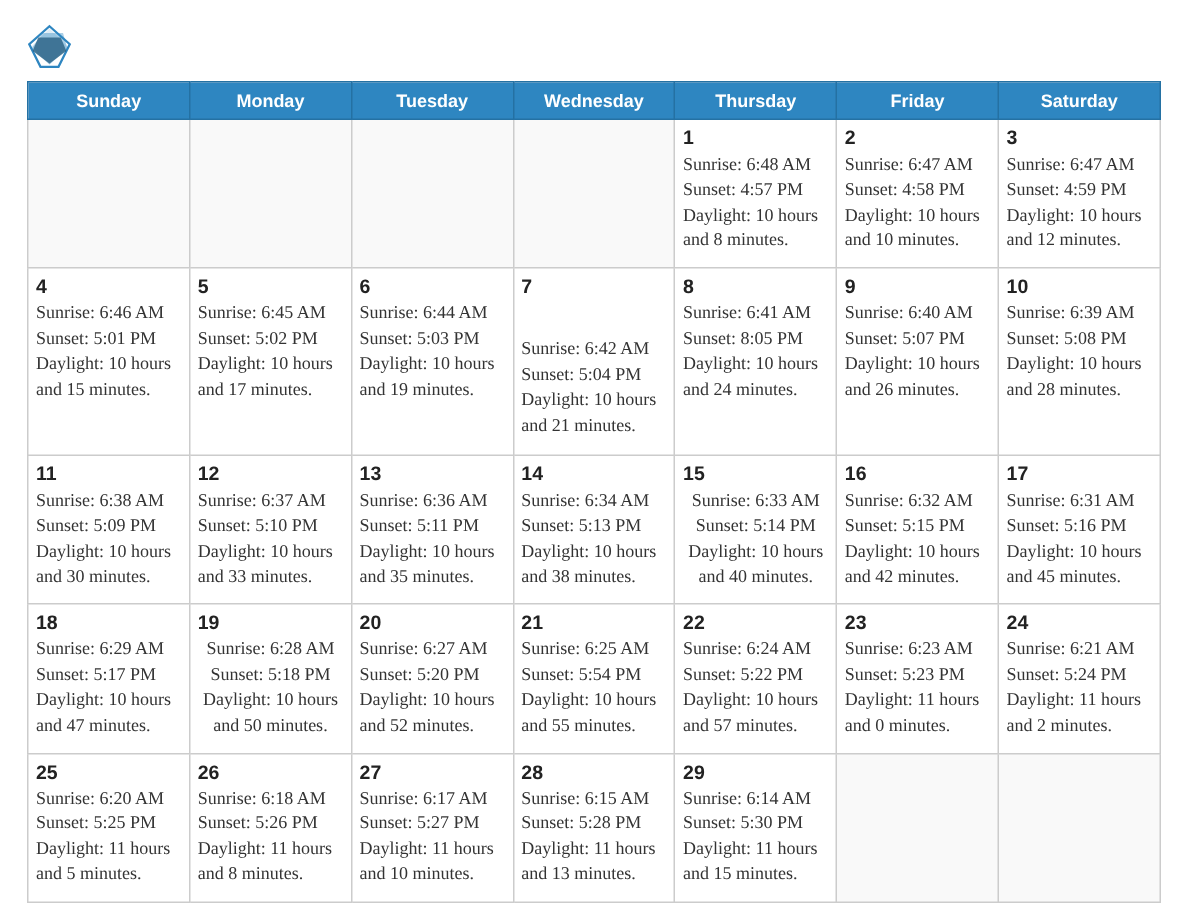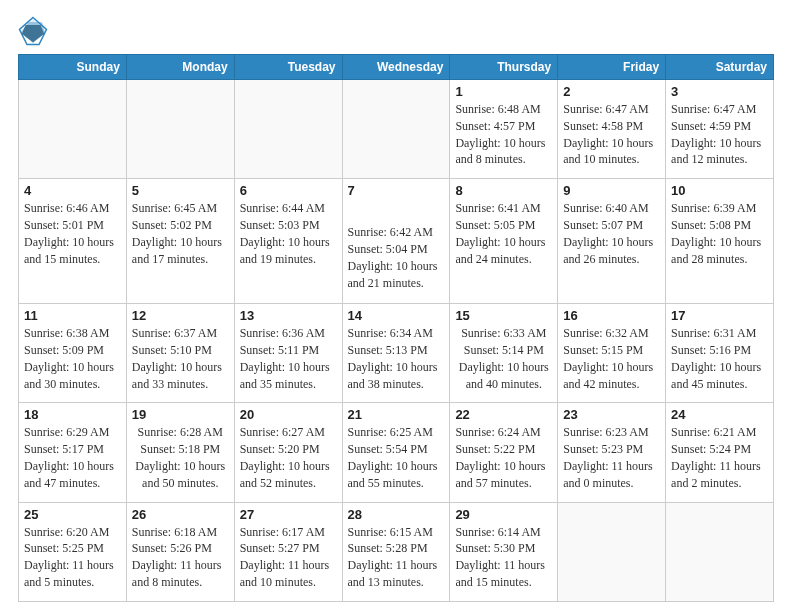--- a/index.html
+++ b/index.html
@@ -53,21 +53,21 @@
     .calendar {
       flex: 1;
       border: 1px solid #ccc;
       border-collapse: collapse;
       width: 100%;
       table-layout: fixed;
     }
     .calendar th {
       background: #2e86c1;
       color: #fff;
-      text-align: right;
+      text-align: center;
       padding: 5px 6px;
       font-size: 12px;
       font-weight: bold;
       border: 1px solid #2471a3;
     }
     .calendar td {
       border: 1px solid #ccc;
       vertical-align: top;
       padding: 4px 5px;
       font-size: 10px;
@@ -180,21 +180,21 @@
           <td>
             <span class="day-num">7</span>
             <div class="day-info" style="white-space: pre-line; margin-top: 26px;">Sunrise: 6:42 AM
 Sunset: 5:04 PM
 Daylight: 10 hours
 and 21 minutes.</div>
           </td>
           <td>
             <span class="day-num">8</span>
             <div class="day-info" style="white-space: pre-line;">Sunrise: 6:41 AM
-Sunset: 5:05 PM
+Sunset: 8:05 PM
 Daylight: 10 hours
 and 24 minutes.</div>
           </td>
           <td>
             <span class="day-num">9</span>
             <div class="day-info" style="white-space: pre-line;">Sunrise: 6:40 AM
 Sunset: 5:07 PM
 Daylight: 10 hours
 and 26 minutes.</div>
           </td>

